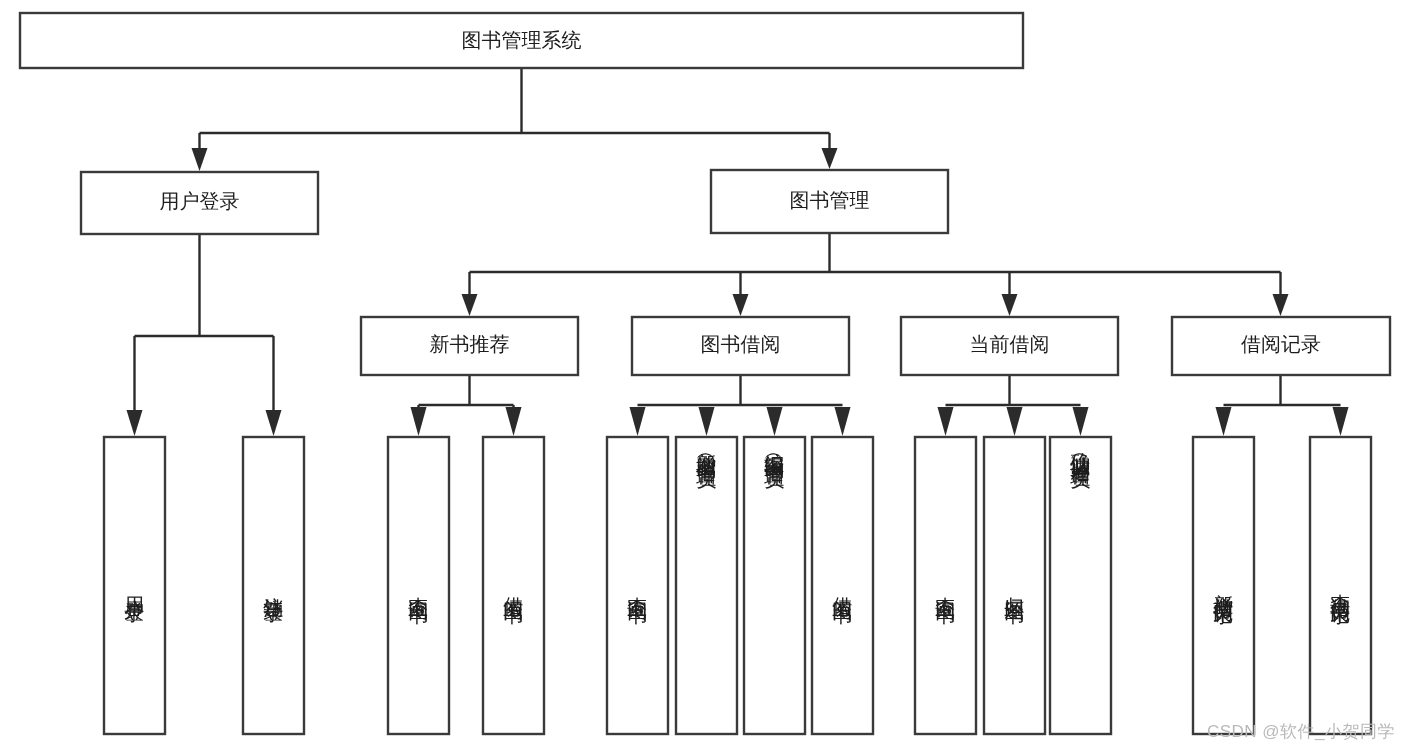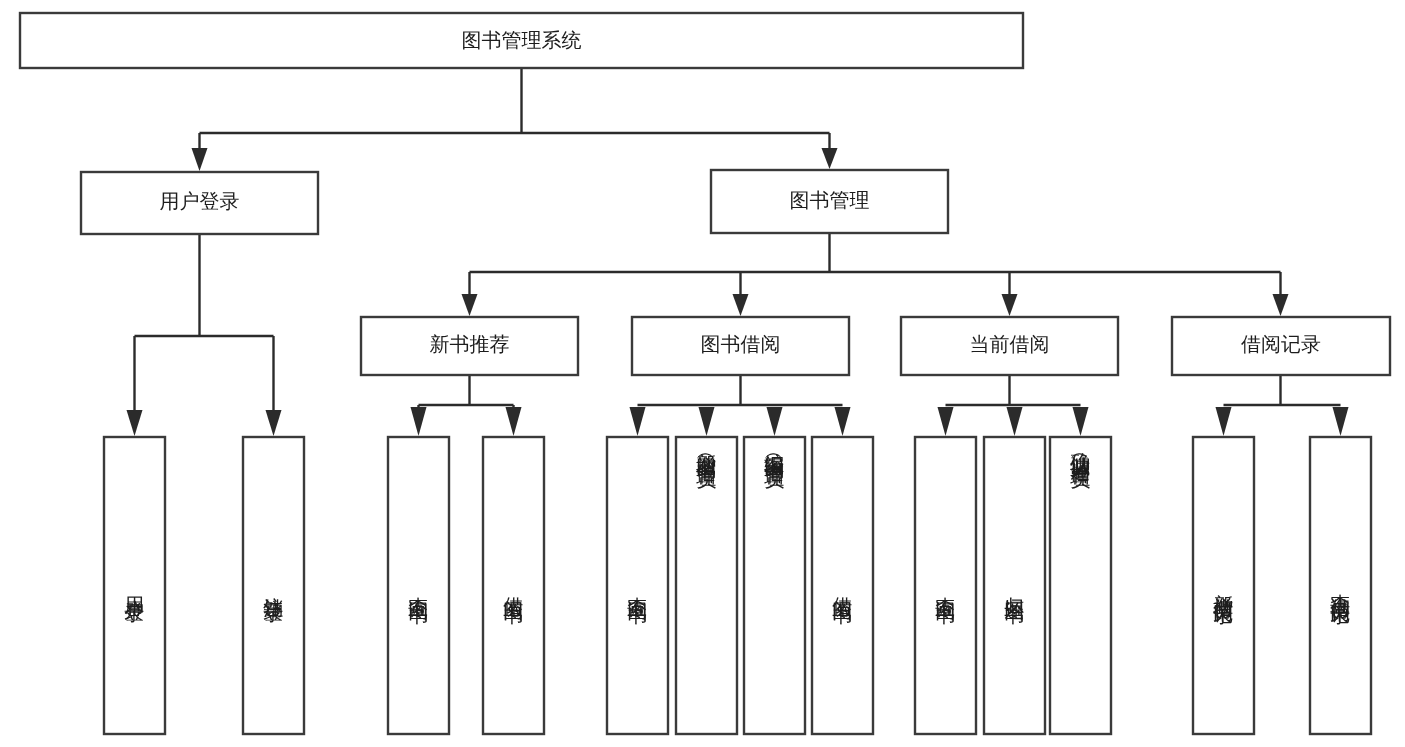--- a/index.html
+++ b/index.html
@@ -232,13 +232,14 @@
     <span class="node-label-v">确认归还（管理员）</span>
   </div>
 
   <div class="node-label-v-wrap" style="left:1193px; top:437px; width:61px; height:297px;">
     <span class="node-label-v">新增借阅记录</span>
   </div>
   <div class="node-label-v-wrap" style="left:1310px; top:437px; width:61px; height:297px;">
     <span class="node-label-v">查询借阅记录</span>
   </div>
 
+  <div class="watermark">CSDN @软件_小贺同学</div>
 </div>
 
 </body></html>

